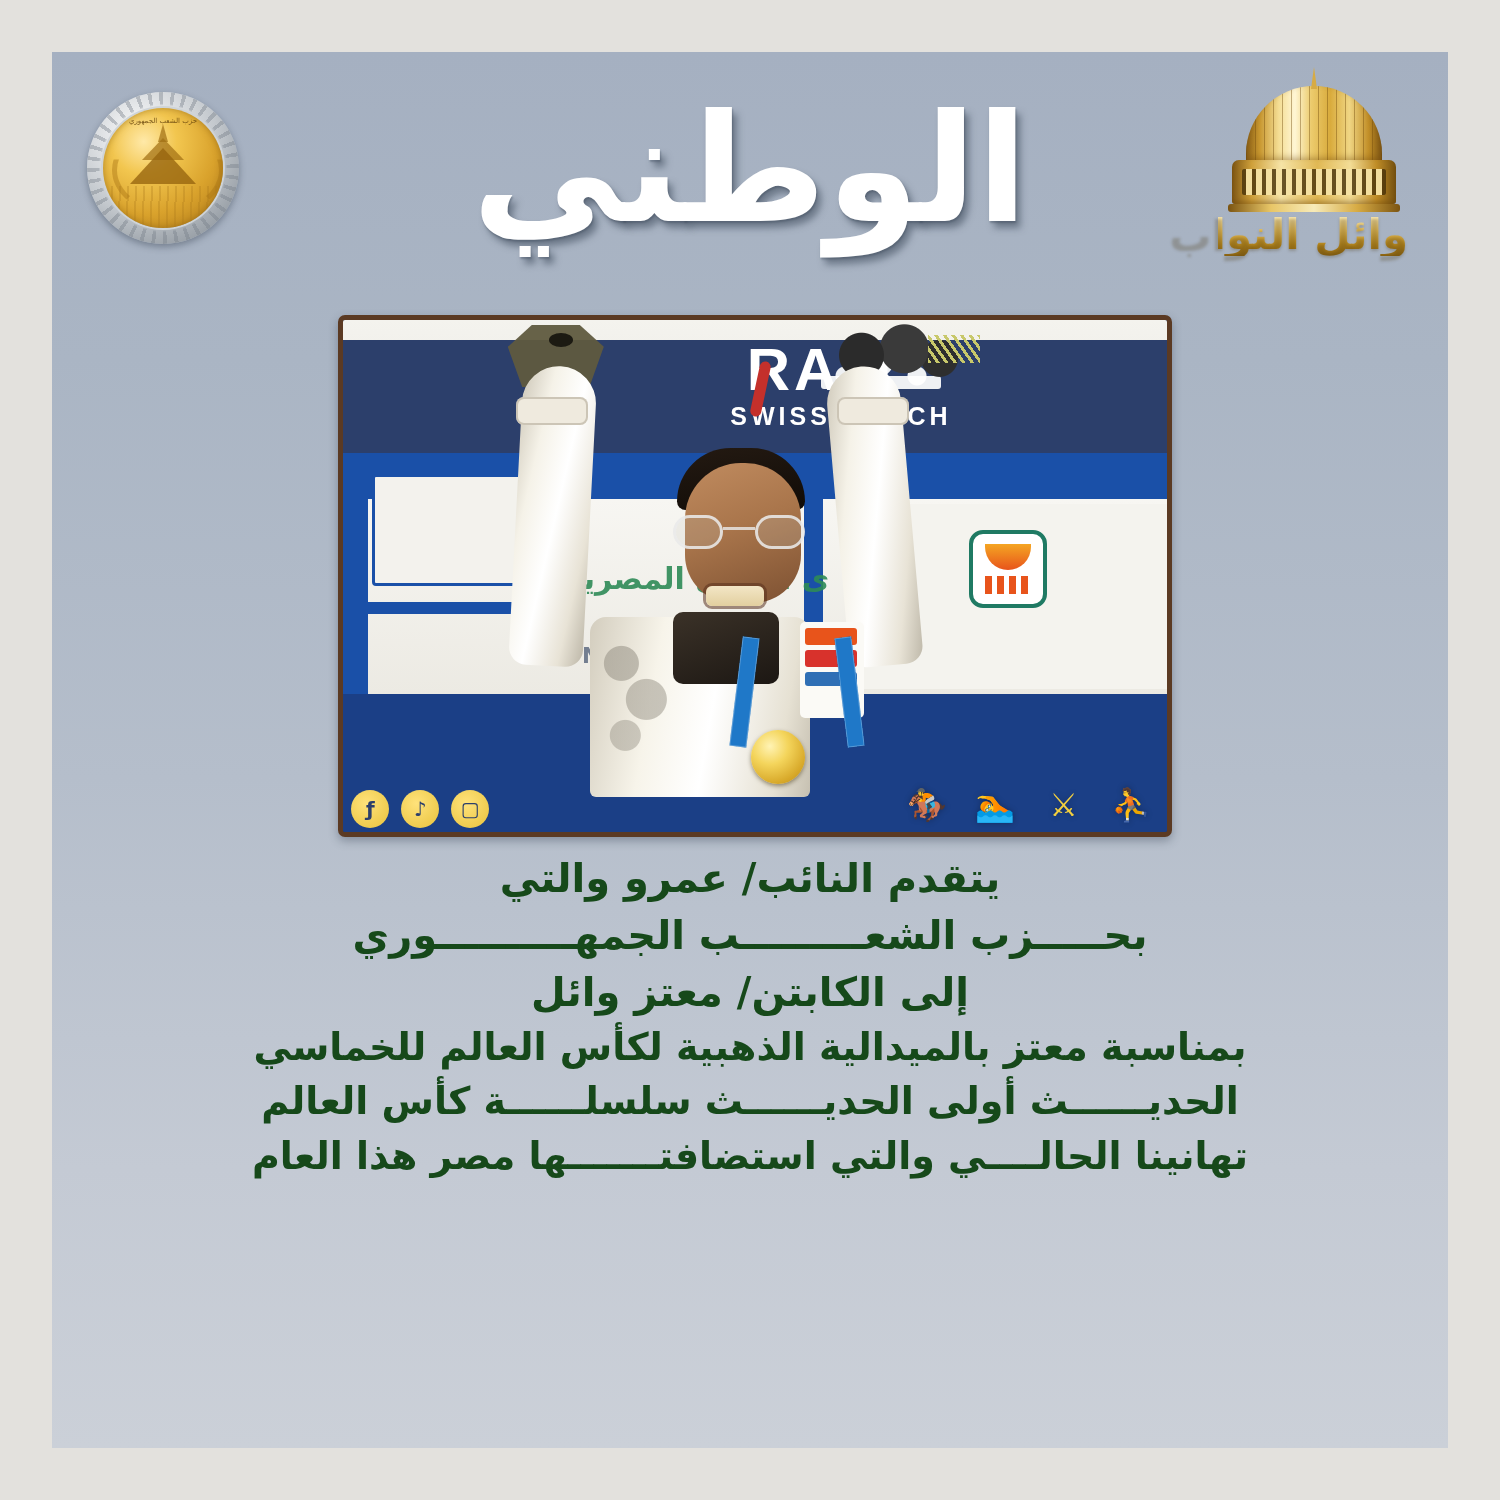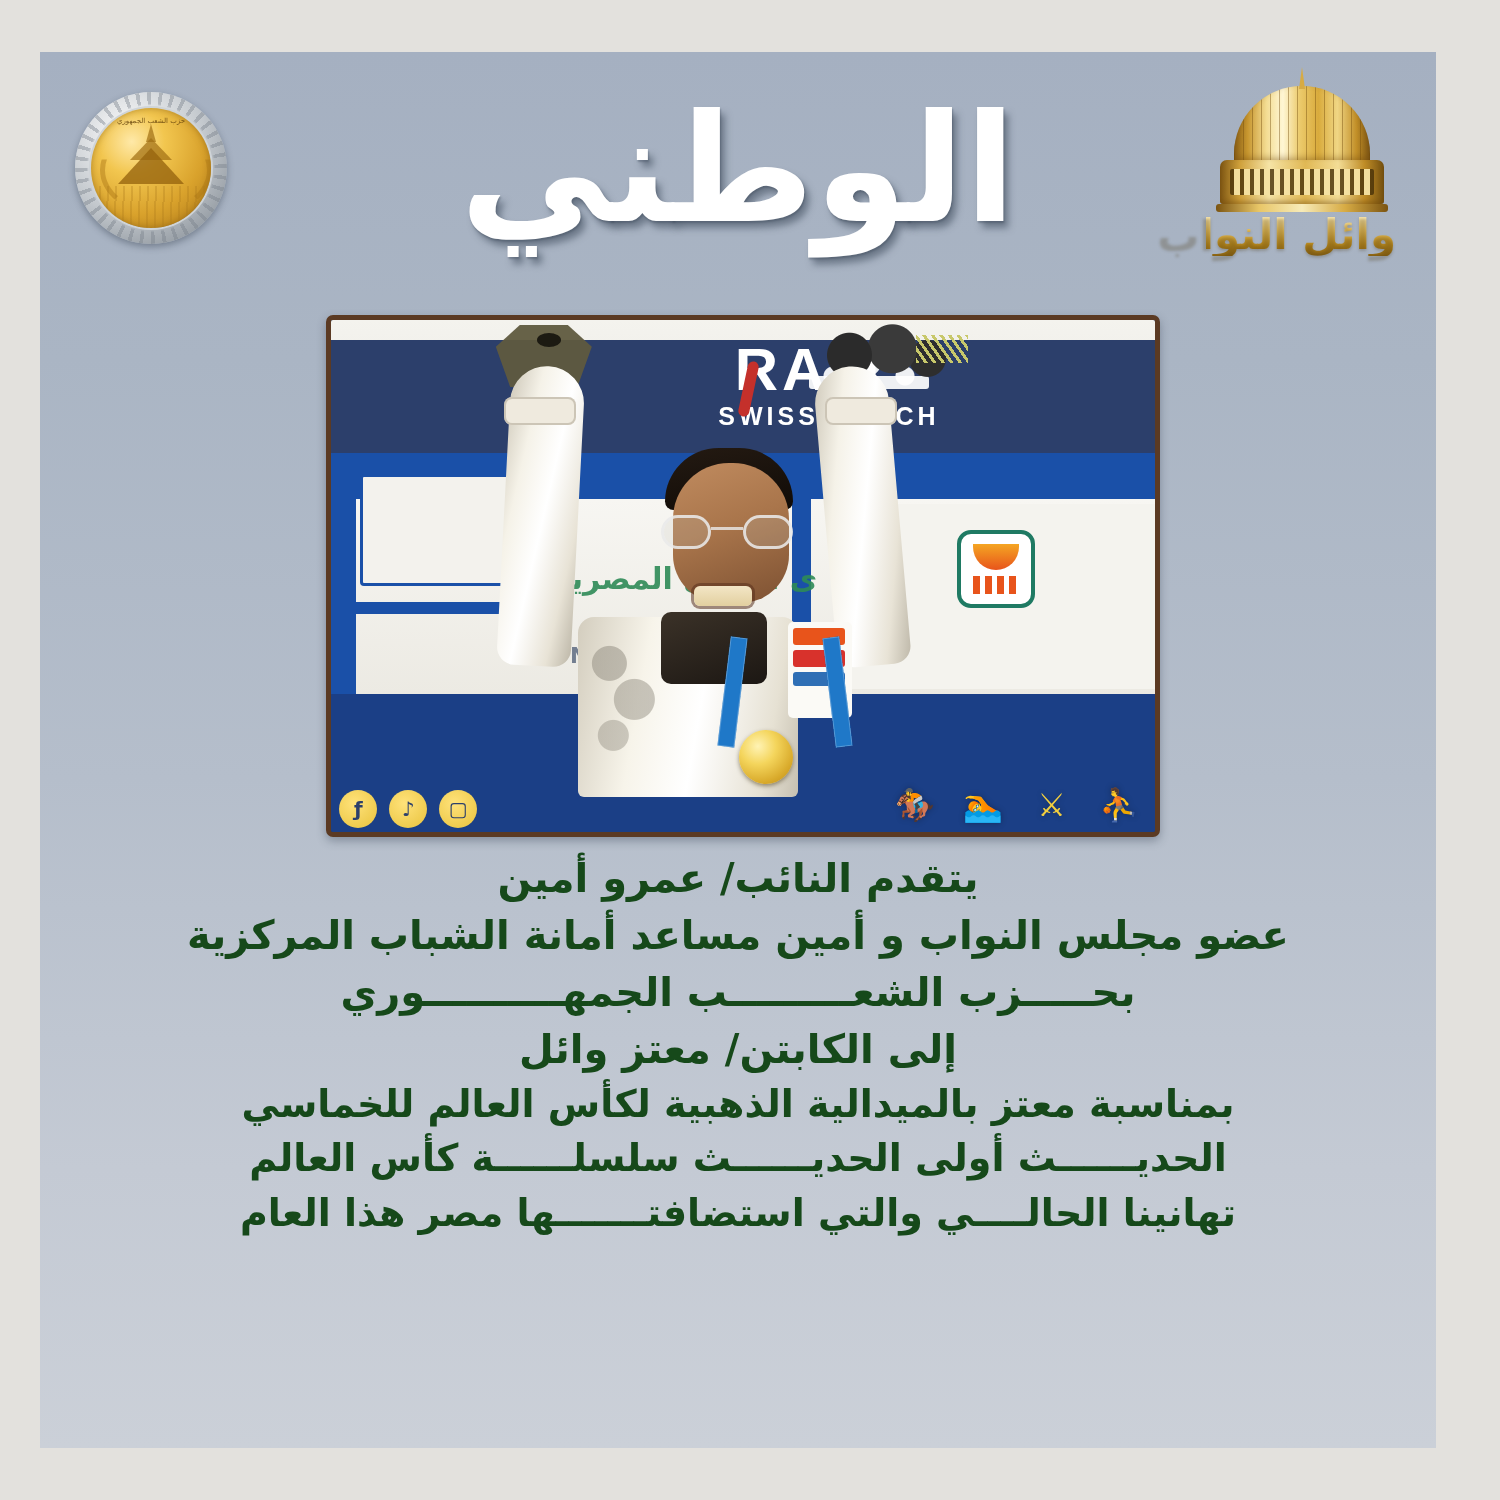--- a/index.html
+++ b/index.html
@@ -12,21 +12,21 @@
   }
   .page{
     position:absolute;
     left:0;top:0;
     width:1500px;height:1500px;
     background:#e3e1dd;
   }
   
   .canvas{
     position:absolute;
-    left:40px;top:52px;
+    left:52px;top:52px;
     width:1396px;height:1396px;
     background:linear-gradient(180deg,#a5b0c1 0%,#aab5c4 22%,#b5becb 52%,#c4cad4 80%,#cbd0d8 100%);
     overflow:hidden;
   }
 
   
   .header{
     position:absolute;
     left:0;top:0;width:1396px;height:240px;
   }
@@ -475,22 +475,21 @@
       </div>
       <div class="pictos">
         <span>⛹</span>
         <span>⚔</span>
         <span>🏊</span>
         <span>🏇</span>
       </div>
     </div>
 
     <div class="bodytext">
-      <p class="l1">يتقدم النائب/ عمرو أمين</p>
-      <p class="l2">عضو مجلس النواب و أمين مساعد أمانة الشباب المركزية</p>
+      <p class="l1">يتقدم النائب/ عمرو والتي</p>
       <p class="l3">بحـــــزب الشعـــــــــب الجمهــــــــــوري</p>
       <p class="l4">إلى الكابتن/ معتز وائل</p>
       <p class="l6">بمناسبة معتز بالميدالية الذهبية لكأس العالم للخماسي</p>
       <p class="l7">الحديــــــث أولى الحديــــــث سلسلــــــة كأس العالم</p>
       <p class="l8">تهانينا الحالــــي والتي استضافتـــــــها مصر هذا العام</p>
     </div>
 
   </div>
 </div>
 

